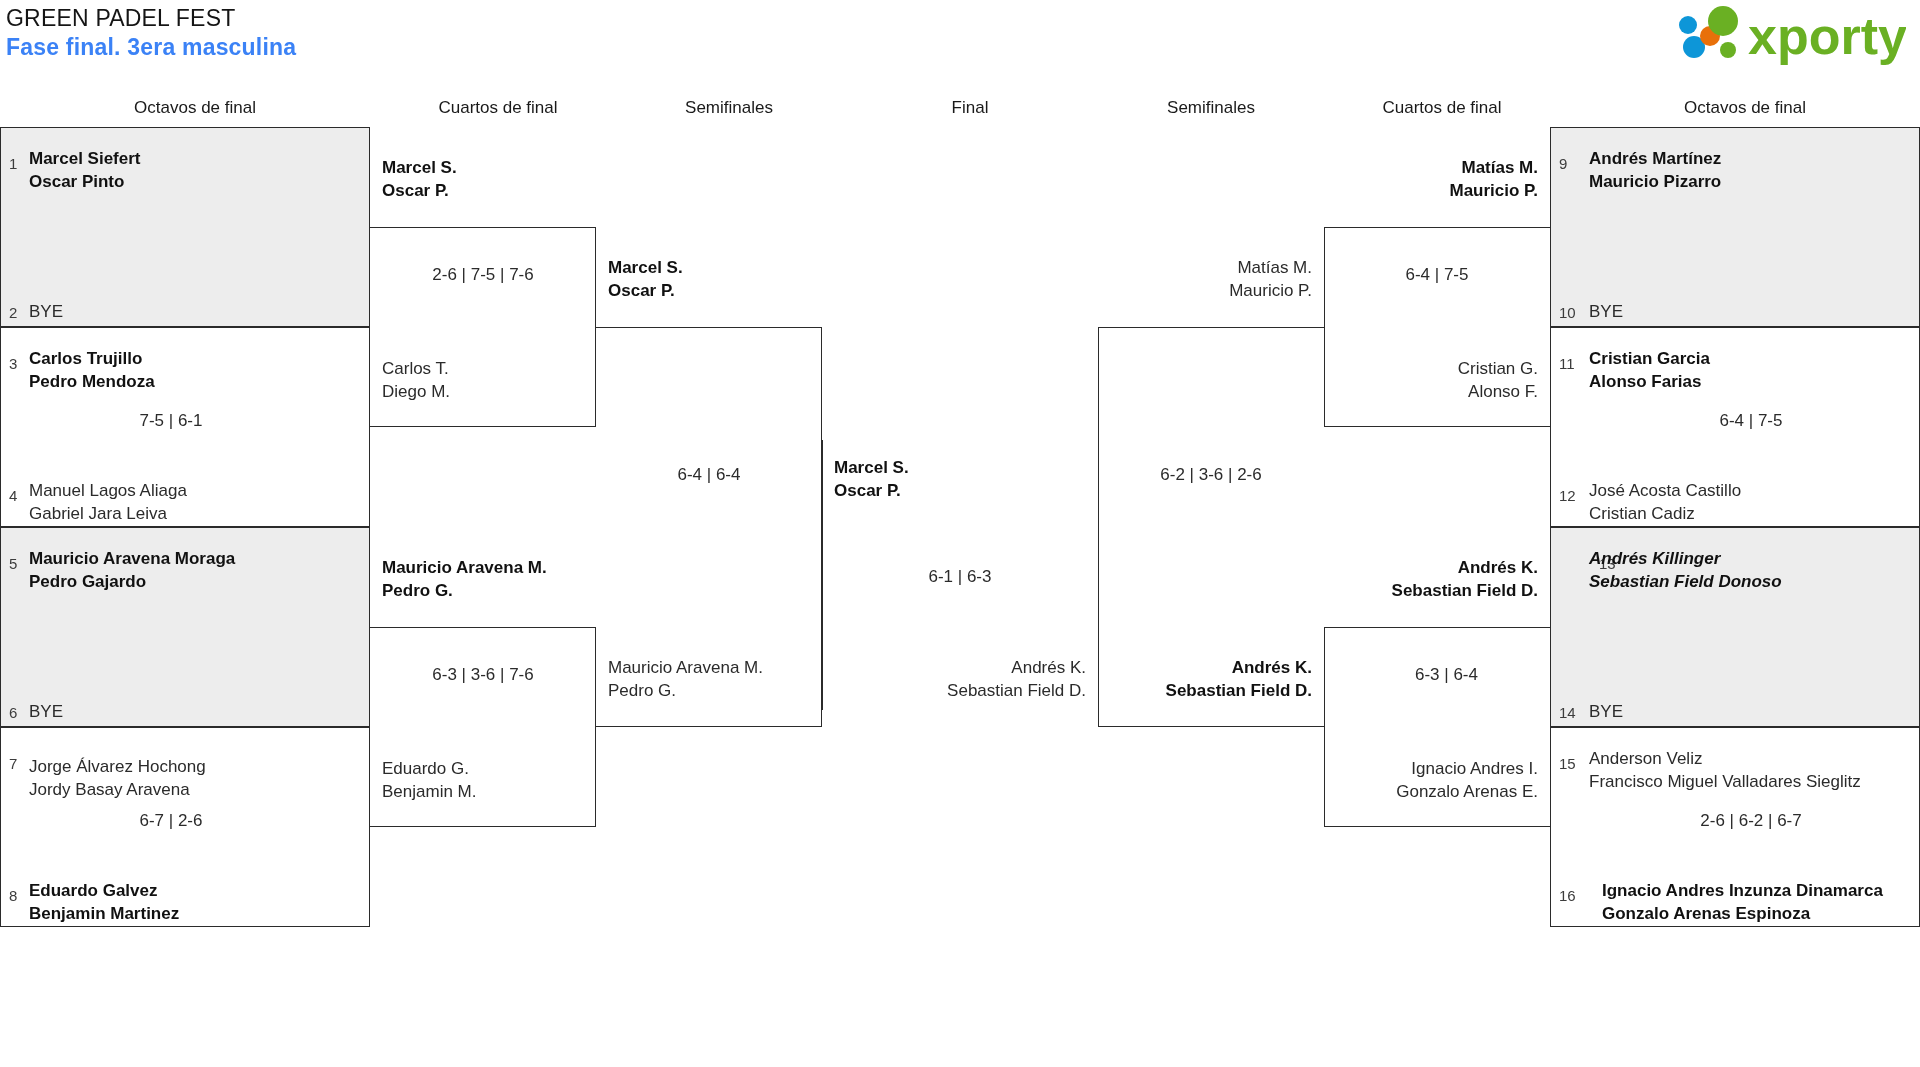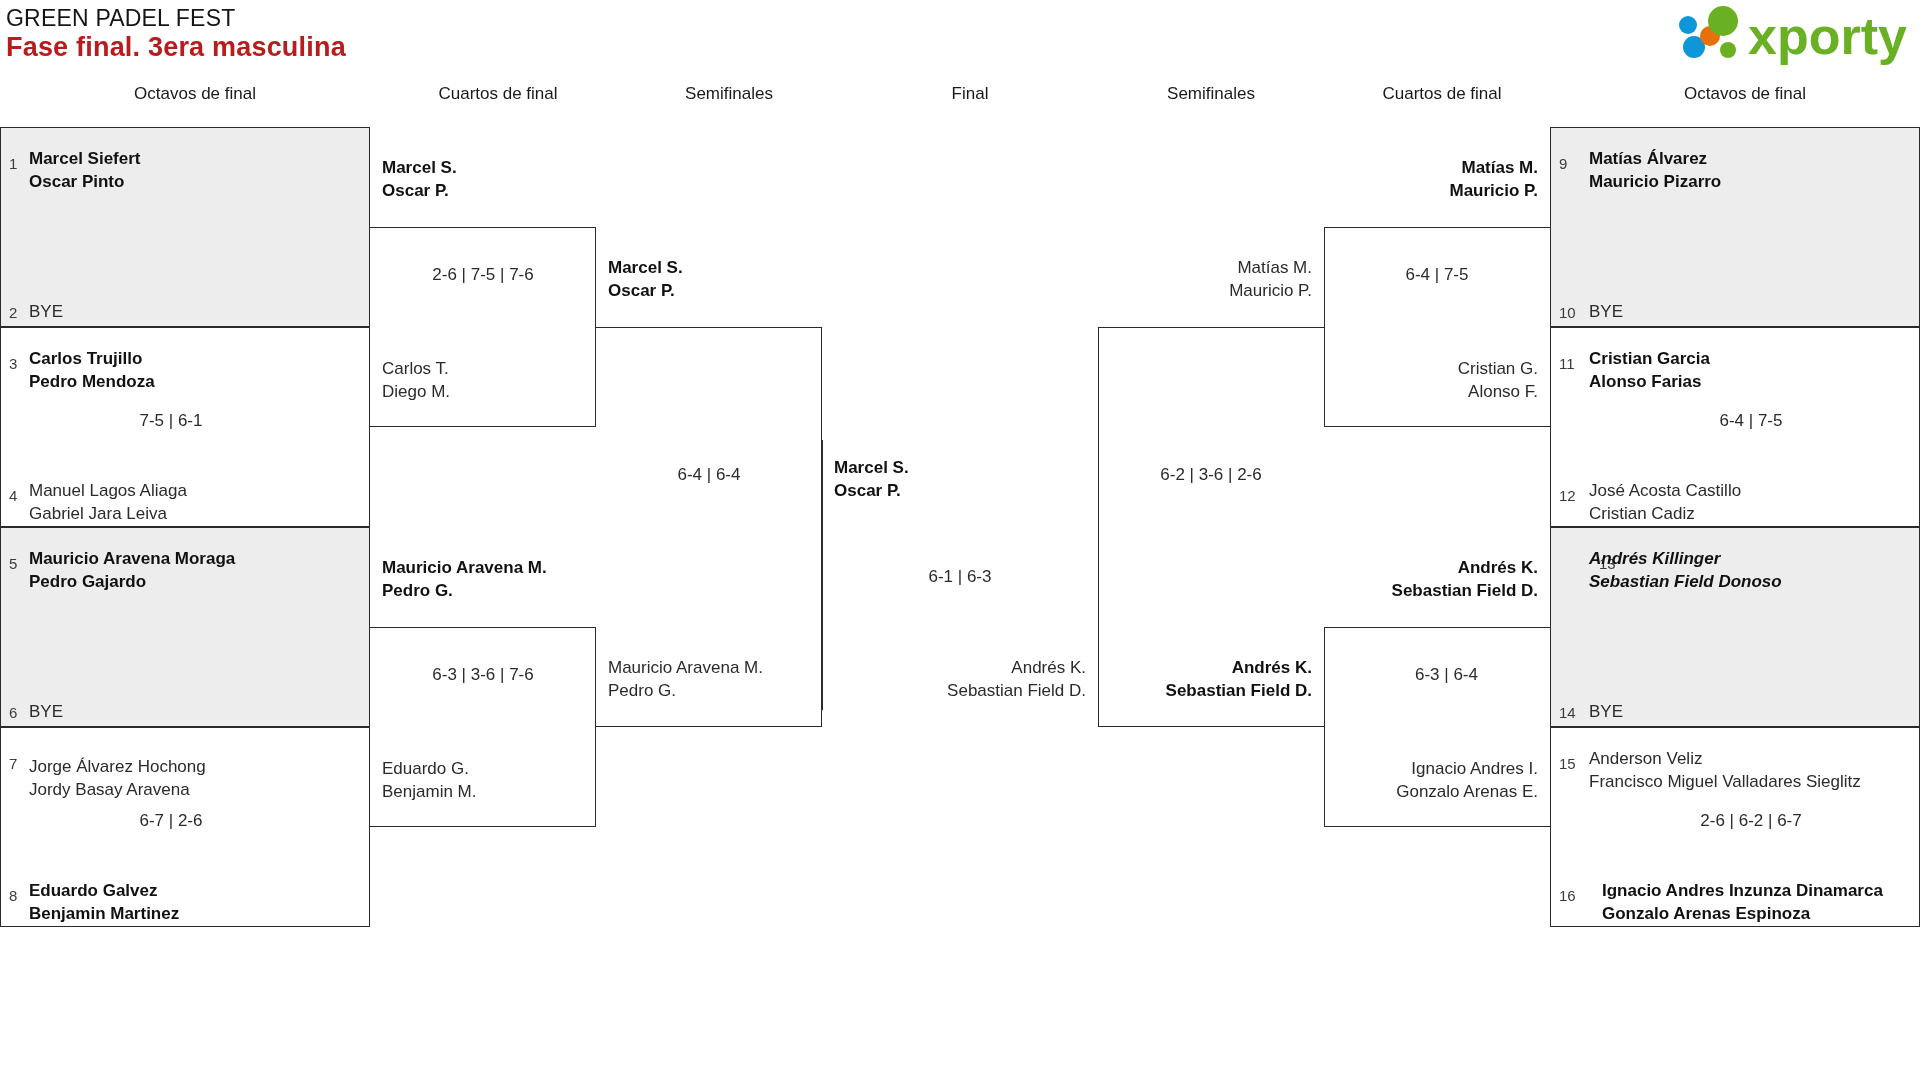--- a/index.html
+++ b/index.html
@@ -9,27 +9,27 @@
     font-family: "Liberation Sans", sans-serif;
     color: #1a1a1a;
     overflow: hidden;
     position: relative;
   }
 
   
   #header { position: absolute; left: 0; top: 0; width: 1920px; height: 78px; }
   #title-block { position: absolute; left: 6px; top: 4px; }
   .title-line-1 { font-size: 23px; font-weight: 400; letter-spacing: .2px; line-height: 29px; color: #151515; }
-  .title-line-2 { font-size: 27px; font-weight: 700; letter-spacing: .2px; line-height: 29px; color: #b91c1c; }
+  .title-line-2 { font-size: 23px; font-weight: 700; letter-spacing: .2px; line-height: 29px; color: #3b82f6; }
 
   #logo { position: absolute; right: 14px; top: 6px; width: 240px; height: 60px; }
 
   
   .round-head {
-    position: absolute; top: 84px;
+    position: absolute; top: 98px;
     font-size: 17px; font-weight: 400; color: #1a1a1a;
     text-align: center; white-space: nowrap; padding-left: 20px;
   }
 
   
   #bracket { position: absolute; left: 0; top: 0; width: 1920px; height: 1067px; }
 
   
   .slot {
     position: absolute;
@@ -232,21 +232,21 @@
   </div>
   <div class="score" style="left:1324px; top:665px; width:245px;">6-3 | 6-4</div>
   <div class="adv r" style="left:1324px; top:757px; width:214px;">
     <span>Ignacio Andres I.</span><br>
     <span>Gonzalo Arenas E.</span>
   </div>
 
   <div class="slot shaded" style="left:1550px; top:127px; width:370px; height:200px;">
     <span class="seed" style="left:8px;  top:28px;">9</span>
     <span class="names win" style="left:38px; top:19px;">
-      <span>Matías Álvarez</span><br>
+      <span>Andrés Martínez</span><br>
       <span>Mauricio Pizarro</span>
     </span>
     <span class="seed" style="left:8px;  top:177px;">10</span>
     <span class="names" style="left:38px; top:172px;">
       <span>BYE</span>
     </span>
   </div>
 
   <div class="slot" style="left:1550px; top:327px; width:370px; height:200px;">
     <span class="seed" style="left:8px;  top:28px;">11</span>

